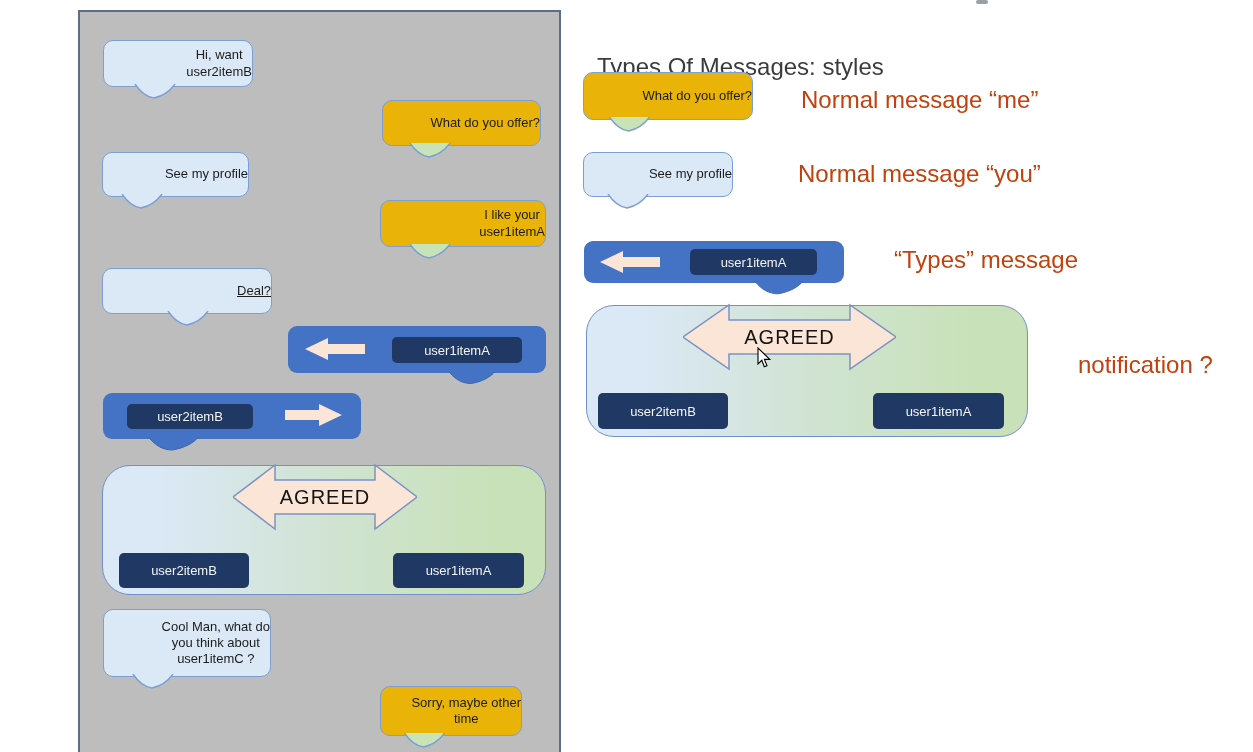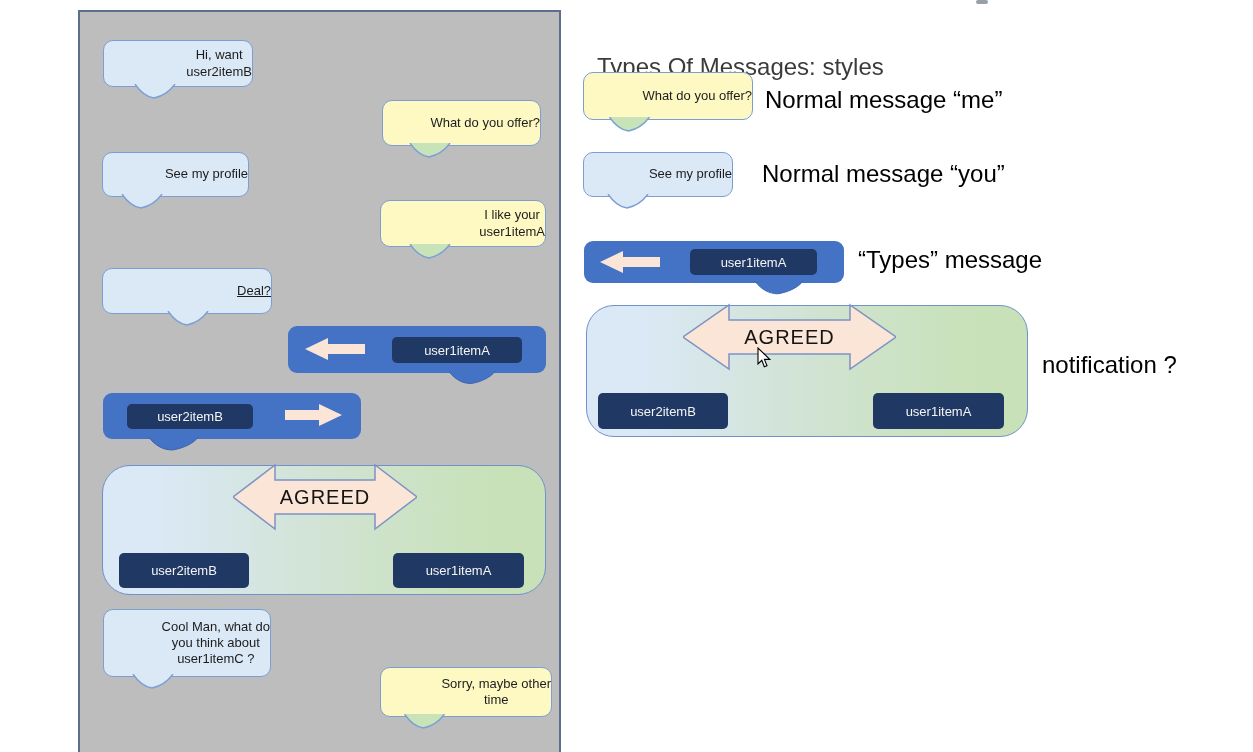--- a/index.html
+++ b/index.html
@@ -4,30 +4,30 @@
 <style>
   html,body{margin:0;padding:0;background:#fff;}
   .canvas{position:relative;width:1253px;height:752px;overflow:hidden;background:#ffffff;
           font-family:"Liberation Sans", sans-serif;}
   .panel{position:absolute;left:78px;top:10px;width:483px;height:756px;
          background:#bdbdbd;border:2px solid #5d6d8e;box-sizing:border-box;}
   .bubble{position:absolute;border:1.4px solid #7b9fd4;border-radius:10px;box-sizing:border-box;
           display:flex;align-items:center;justify-content:flex-end;text-align:center;
           font-size:13px;color:#1c1c1c;line-height:1.25;white-space:pre-line;}
   .you{background:#dbe8f6;}
-  .me{background:#fef9c3;}
+  .me{background:#eab308;}
   .tail{position:absolute;bottom:-13px;}
   .offer{position:absolute;background:#4472c4;border-radius:9px;}
   .badge{position:absolute;background:#1f3864;border-radius:5px;color:#f4f4f4;font-size:13px;
          display:flex;align-items:center;justify-content:center;}
   .notif{position:absolute;border:1.4px solid #7091c9;border-radius:28px;box-sizing:border-box;
          background:linear-gradient(90deg,#dbe8f6 12%,#cfe3cf 55%,#c9e1b9 88%);}
   .dblarrow{position:absolute;display:flex;align-items:center;justify-content:center;}
   .dblarrow span{position:absolute;font-size:20px;letter-spacing:1px;color:#141414;}
-  .rlabel{position:absolute;font-size:24px;color:#000000;white-space:nowrap;}
+  .rlabel{position:absolute;font-size:24px;color:#c2410c;white-space:nowrap;margin-left:36px;}
   .title{position:absolute;left:597px;top:25px;font-size:24px;color:#3b3b3b;margin-top:28px;}
   .abs{position:absolute;}
   .speck{position:absolute;left:976px;top:0;width:12px;height:4px;background:#9aa0a8;border-radius:2px;}
 </style>
 </head>
 <body>
 
 <div class="canvas">
 
   <div class="panel"></div>
@@ -110,21 +110,21 @@
 
   <div class="bubble you" style="left:103px;top:609px;width:168px;height:68px;">
     <span>Cool Man, what do
 you think about
 user1itemC ?</span>
     <svg class="tail" style="left:28px;" width="42" height="15" viewBox="0 0 42 15">
       <path d="M1 0 C7 9 13 13 20 14 C29 12 36 7 41 0" fill="#dbe8f6" stroke="#7b9fd4" stroke-width="1.4"></path>
       </svg>
   </div>
 
-  <div class="bubble me" style="left:380px;top:667px;width:172px;height:50px;">
+  <div class="bubble me" style="left:380px;top:686px;width:142px;height:50px;">
     <span>Sorry, maybe other
 time</span>
     <svg class="tail" style="left:20px;" width="47" height="15" viewBox="0 0 42 15">
       <path d="M1 0 C7 9 13 13 20 14 C29 12 36 7 41 0" fill="#c9e3b8" stroke="#7b9fd4" stroke-width="1.4"></path>
       </svg>
   </div>
 
   <div class="title">Types Of Messages: styles</div>
 
   <div class="bubble me" style="left:583px;top:72px;width:170px;height:48px;">

